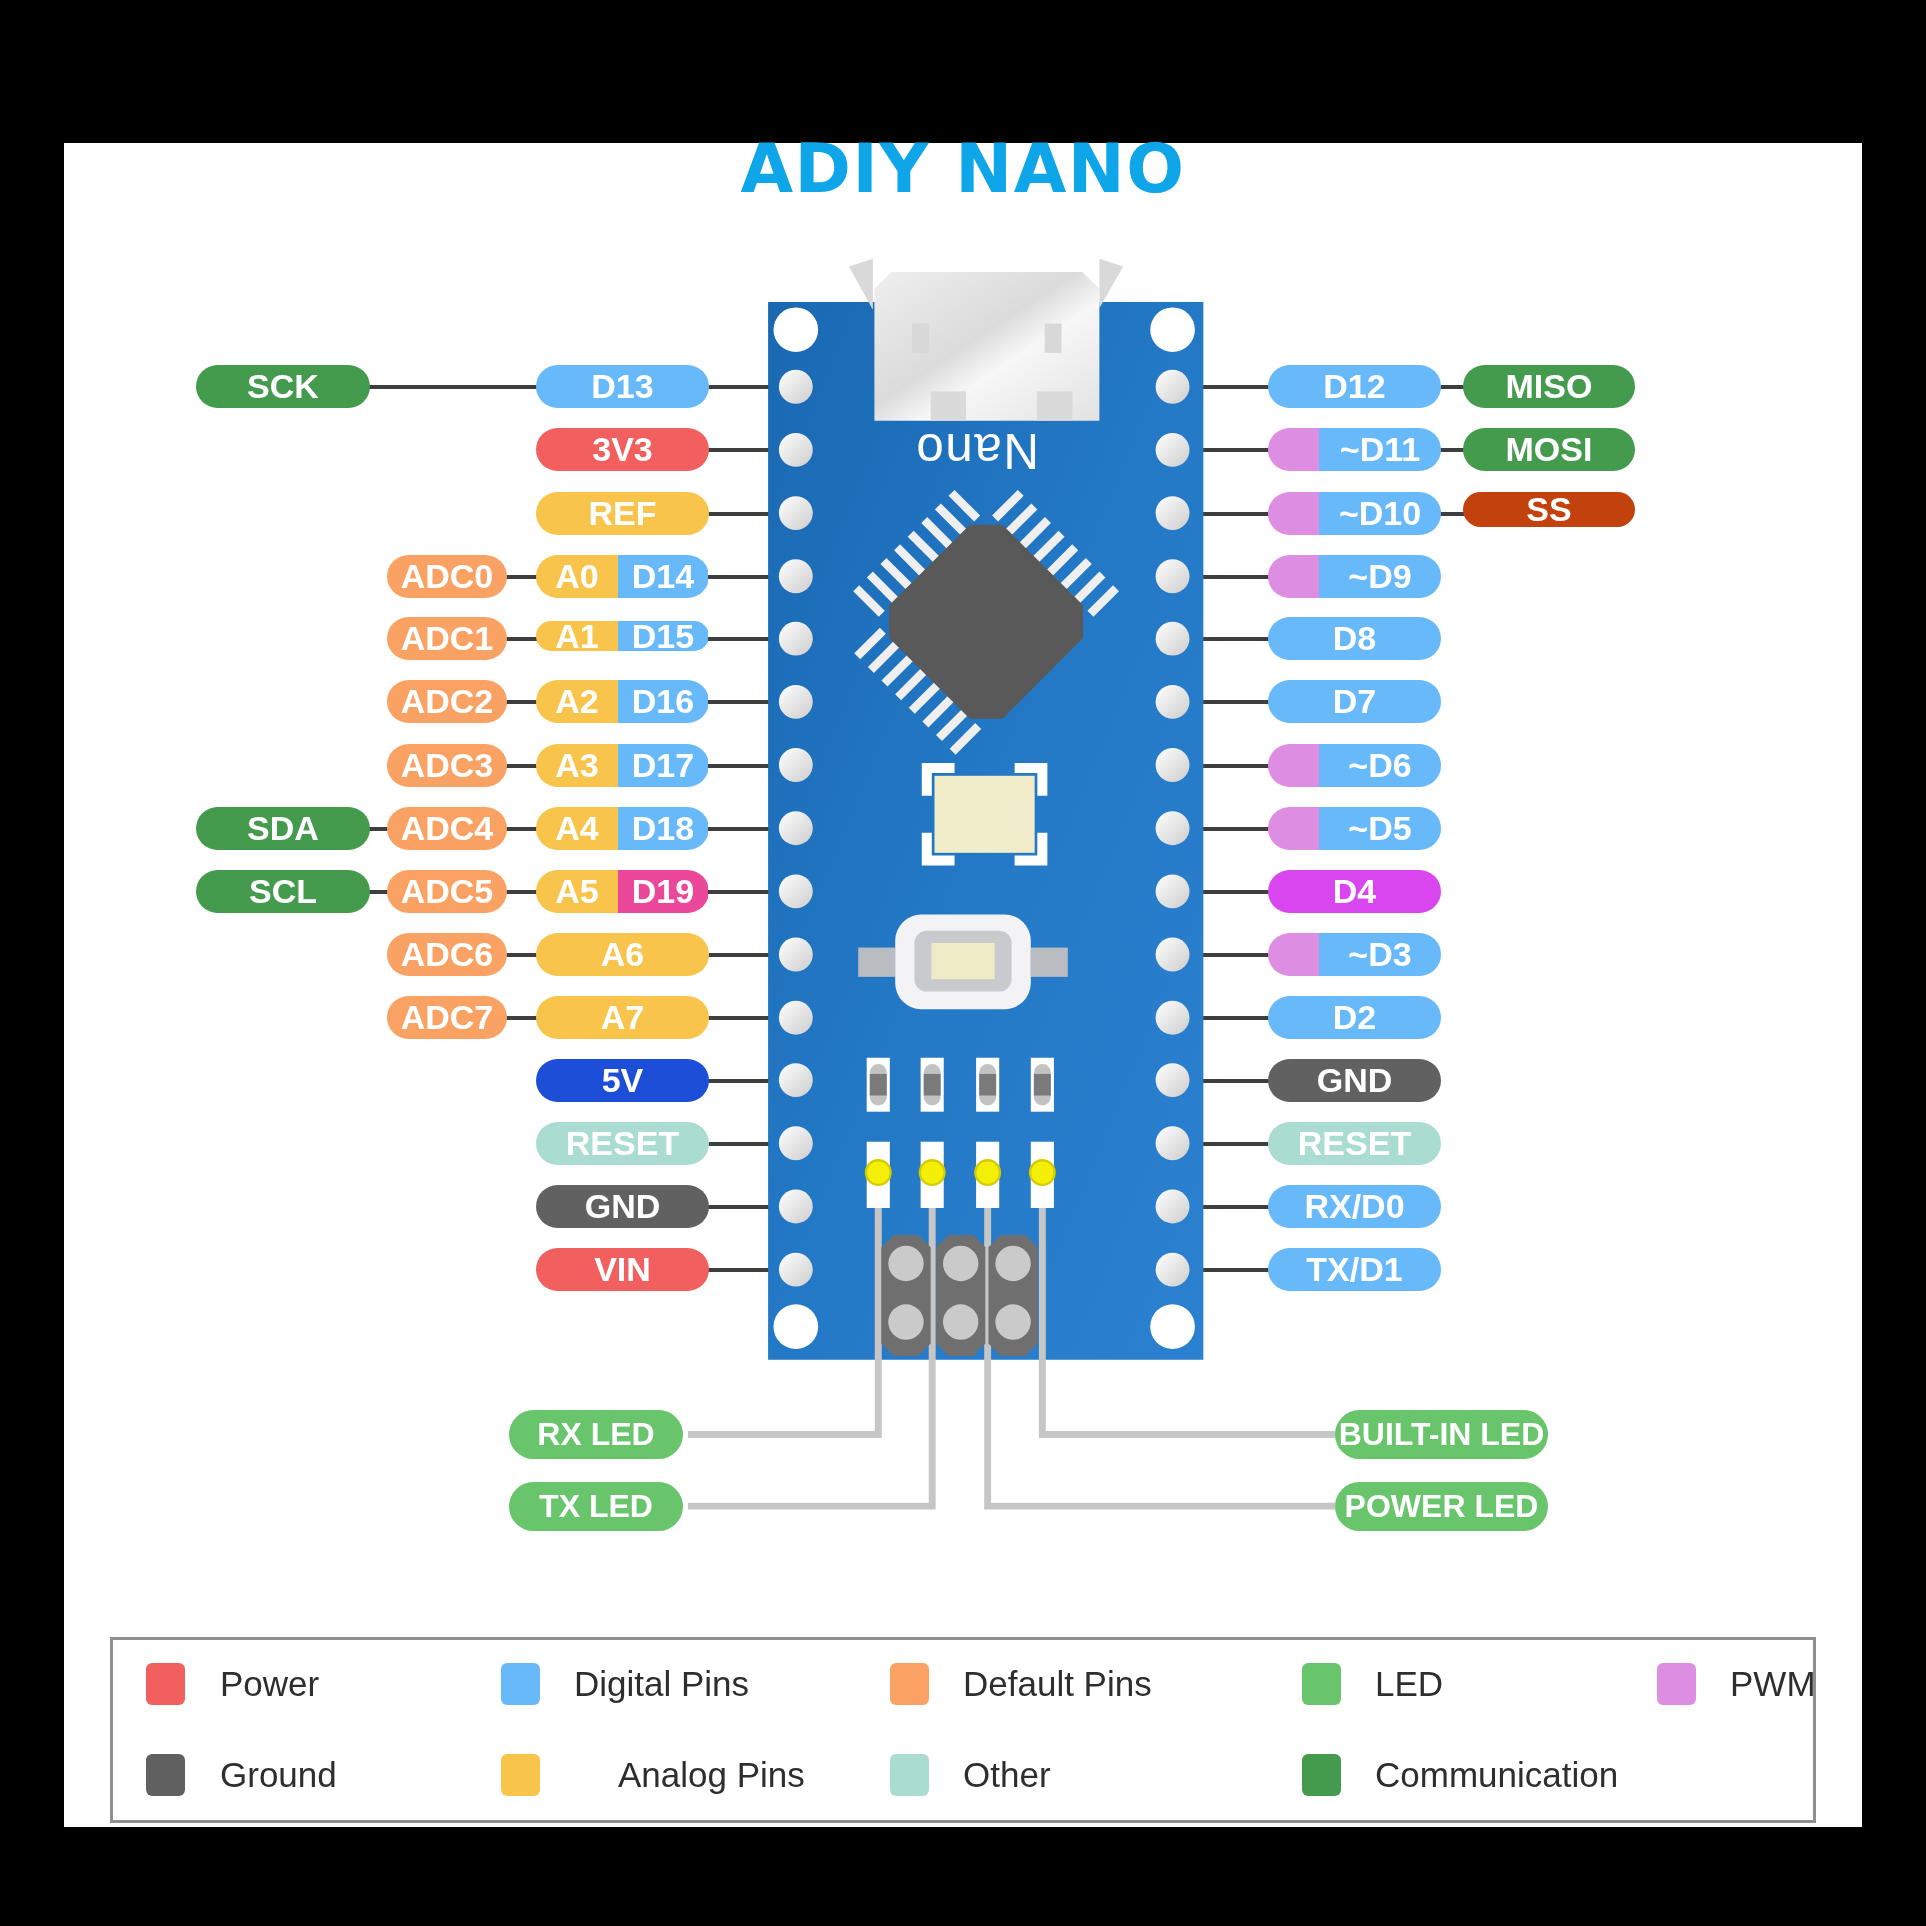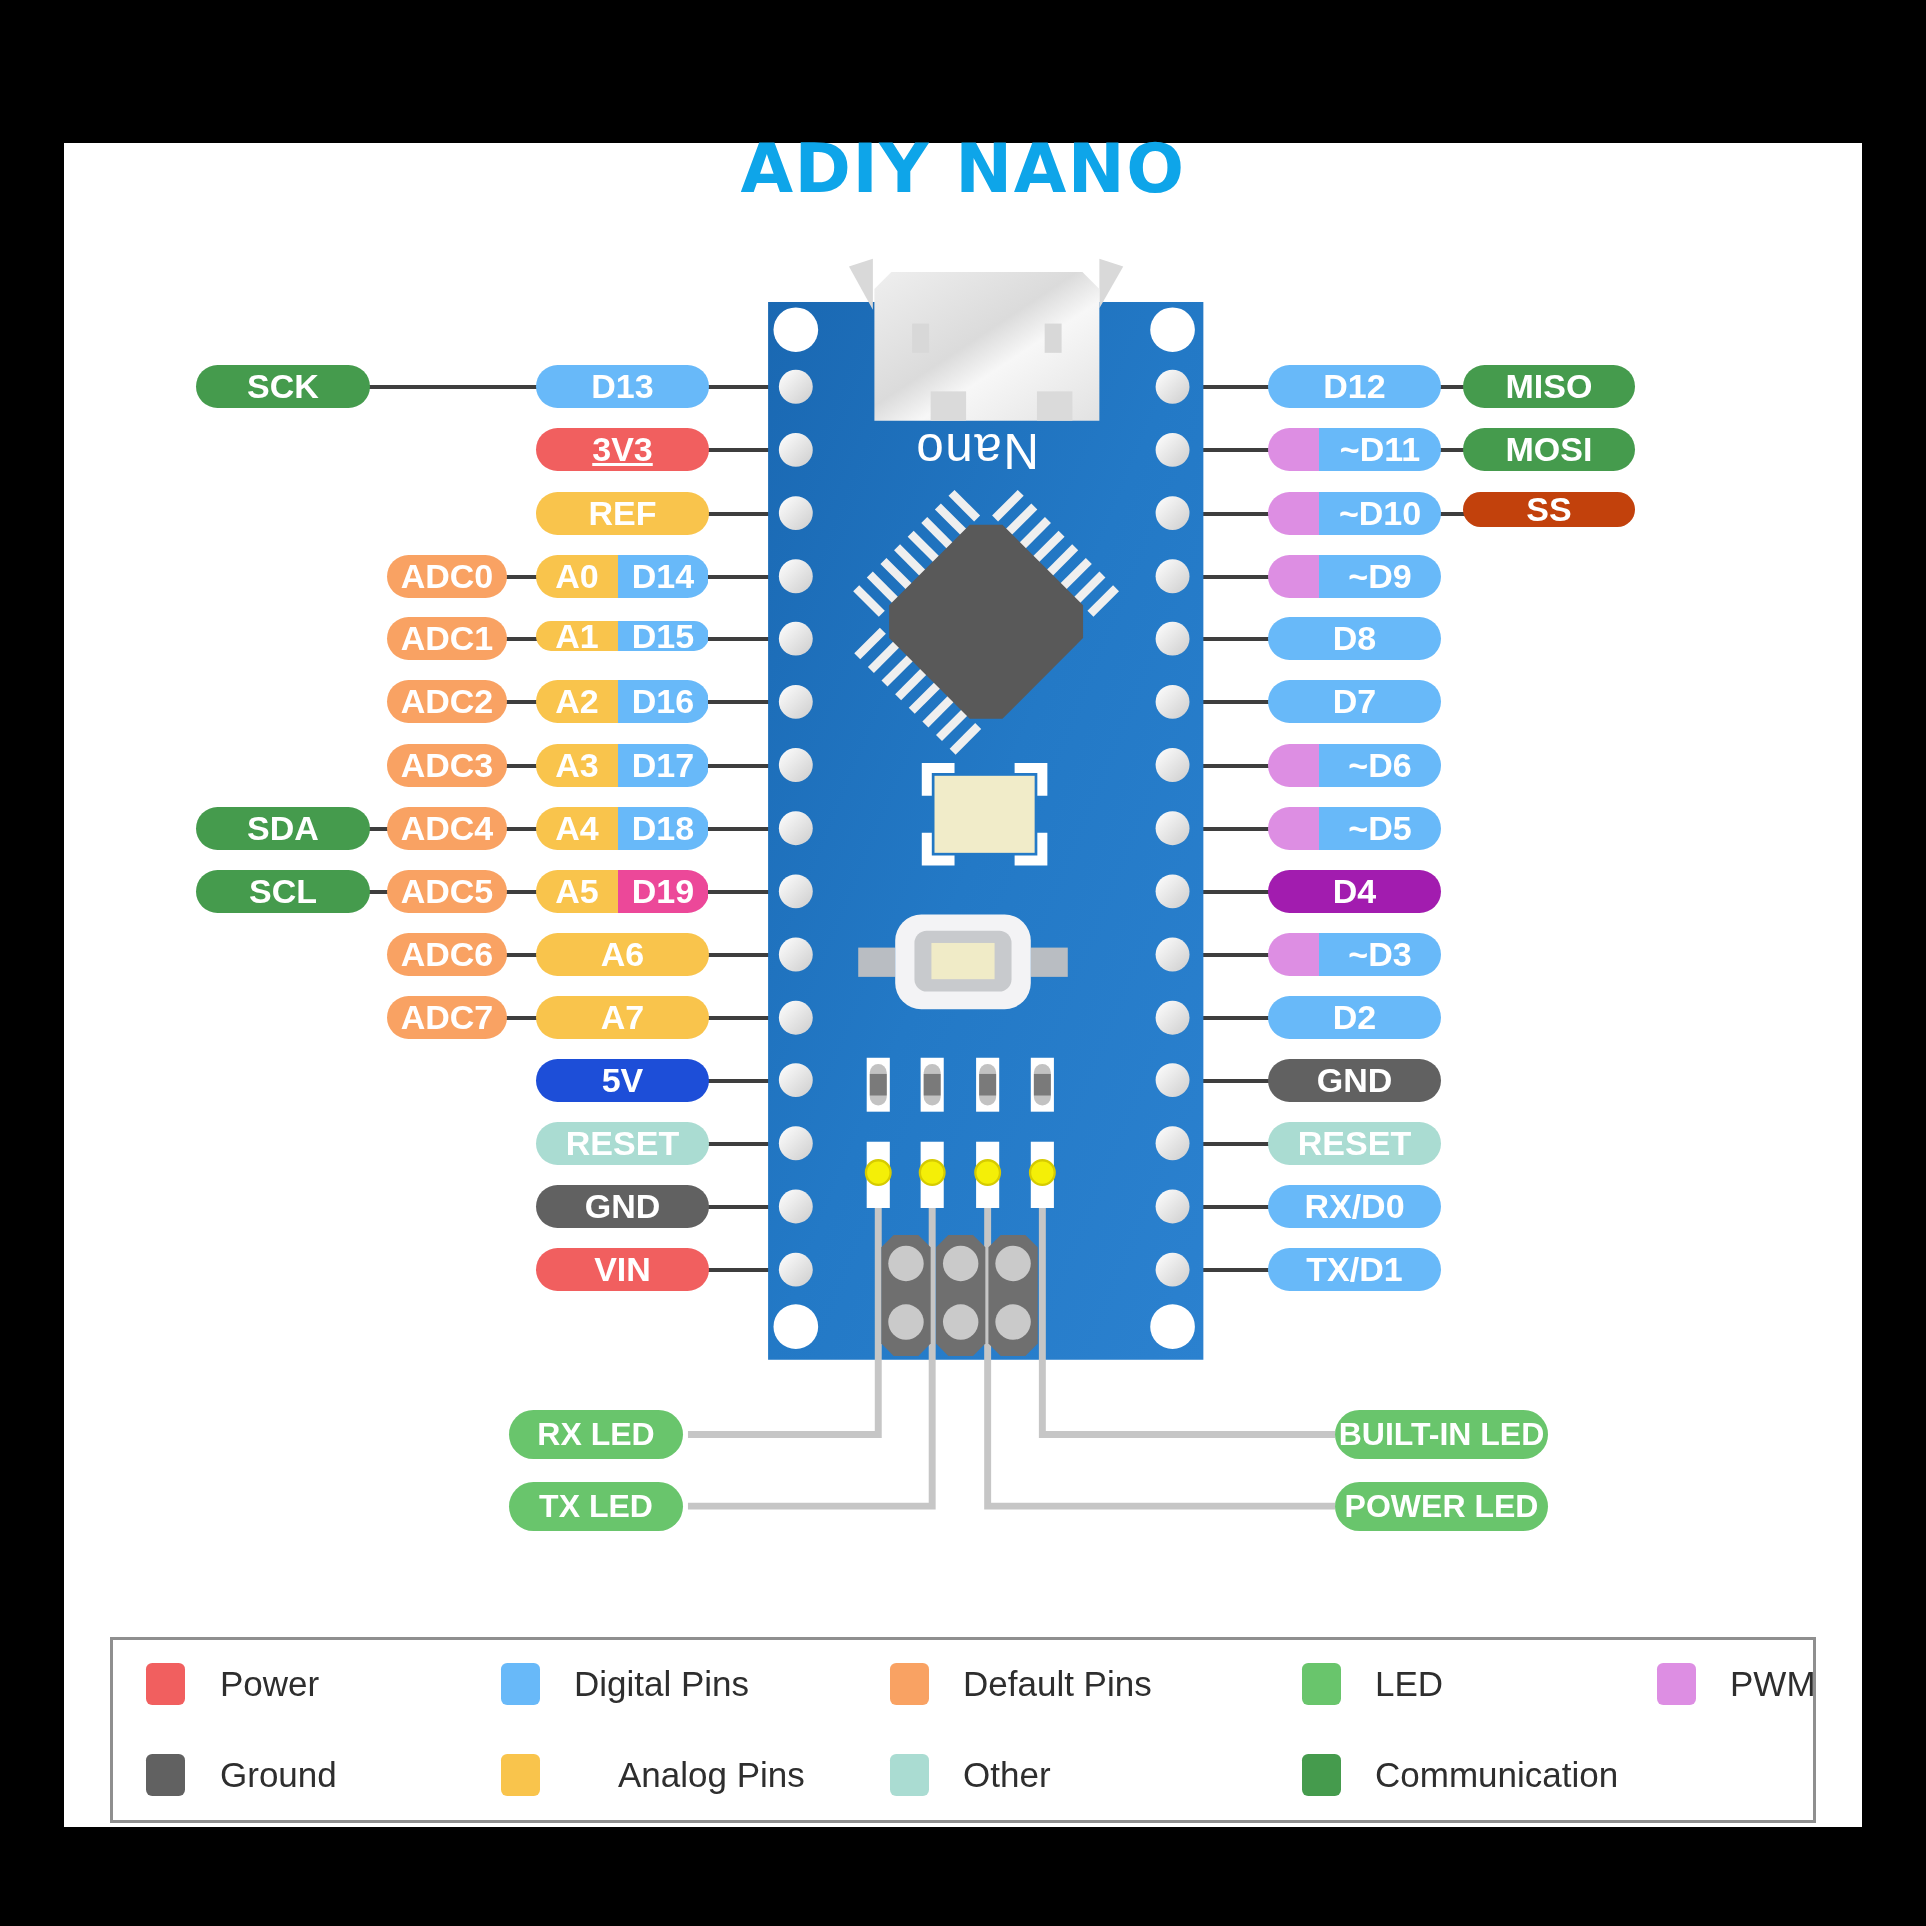--- a/index.html
+++ b/index.html
@@ -197,21 +197,21 @@
         <circle cx="1033" cy="1722" r="29" fill="#ffffff"></circle>
         <circle cx="1522" cy="1722" r="29" fill="#ffffff"></circle>
       </g>
   </svg>
 
   <div id="pins-layer">
       <div class="conn-line" style="left: 212px; width: 584px; top: 385px; background: rgb(62, 62, 62);"></div>
       <div class="pill" style="left: 196px; top: 365px; width: 174px; height: 43px; background: rgb(69, 155, 77);">SCK</div>
       <div class="pill" style="left: 536px; top: 365px; width: 173px; height: 43px; background: rgb(104, 185, 249);">D13</div>
       <div class="conn-line" style="left: 552px; width: 244px; top: 448px; background: rgb(62, 62, 62);"></div>
-      <div class="pill" style="left: 536px; top: 428px; width: 173px; height: 43px; background: rgb(241, 95, 95); text-decoration: underline;">3V3</div>
+      <div class="pill" style="left: 536px; top: 428px; width: 173px; height: 43px; background: rgb(241, 95, 95);">3V3</div>
       <div class="conn-line" style="left: 552px; width: 244px; top: 512px; background: rgb(62, 62, 62);"></div>
       <div class="pill" style="left: 536px; top: 492px; width: 173px; height: 43px; background: rgb(249, 196, 76);">REF</div>
       <div class="conn-line" style="left: 402px; width: 394px; top: 575px; background: rgb(62, 62, 62);"></div>
       <div class="pill" style="left: 387px; top: 555px; width: 120px; height: 43px; background: rgb(249, 162, 99);">ADC0</div>
       <div class="pill-split" style="left: 536px; top: 555px; width: 173px; height: 43px;">
         <div class="half" style="width: 82px; background: rgb(249, 196, 76);">A0</div>
         <div class="half" style="width: 90px; background: rgb(104, 185, 249);">D14</div>
       </div>
       <div class="conn-line" style="left: 402px; width: 394px; top: 637px; background: rgb(62, 62, 62);"></div>
       <div class="pill" style="left: 387px; top: 617px; width: 120px; height: 43px; background: rgb(249, 162, 99);">ADC1</div>
@@ -287,21 +287,21 @@
       <div class="pill-pwm" style="left: 1268px; top: 744px; width: 173px; height: 43px;">
         <div class="cap" style="background: rgb(221, 142, 227);"></div>
         <div class="rest" style="background: rgb(104, 185, 249);">~D6</div>
       </div>
       <div class="conn-line" style="left: 1173px; width: 252px; top: 827px; background: rgb(62, 62, 62);"></div>
       <div class="pill-pwm" style="left: 1268px; top: 807px; width: 173px; height: 43px;">
         <div class="cap" style="background: rgb(221, 142, 227);"></div>
         <div class="rest" style="background: rgb(104, 185, 249);">~D5</div>
       </div>
       <div class="conn-line" style="left: 1173px; width: 252px; top: 890px; background: rgb(62, 62, 62);"></div>
-      <div class="pill" style="left: 1268px; top: 870px; width: 173px; height: 43px; background: #a21caf;">D4</div>
+      <div class="pill" style="left: 1268px; top: 870px; width: 173px; height: 43px; background: #d946ef;">D4</div>
       <div class="conn-line" style="left: 1173px; width: 252px; top: 953px; background: rgb(62, 62, 62);"></div>
       <div class="pill-pwm" style="left: 1268px; top: 933px; width: 173px; height: 43px;">
         <div class="cap" style="background: rgb(221, 142, 227);"></div>
         <div class="rest" style="background: rgb(104, 185, 249);">~D3</div>
       </div>
       <div class="conn-line" style="left: 1173px; width: 252px; top: 1016px; background: rgb(62, 62, 62);"></div>
       <div class="pill" style="left: 1268px; top: 996px; width: 173px; height: 43px; background: rgb(104, 185, 249);">D2</div>
       <div class="conn-line" style="left: 1173px; width: 252px; top: 1079px; background: rgb(62, 62, 62);"></div>
       <div class="pill" style="left: 1268px; top: 1059px; width: 173px; height: 43px; background: rgb(97, 97, 97);">GND</div>
       <div class="conn-line" style="left: 1173px; width: 252px; top: 1142px; background: rgb(62, 62, 62);"></div>

